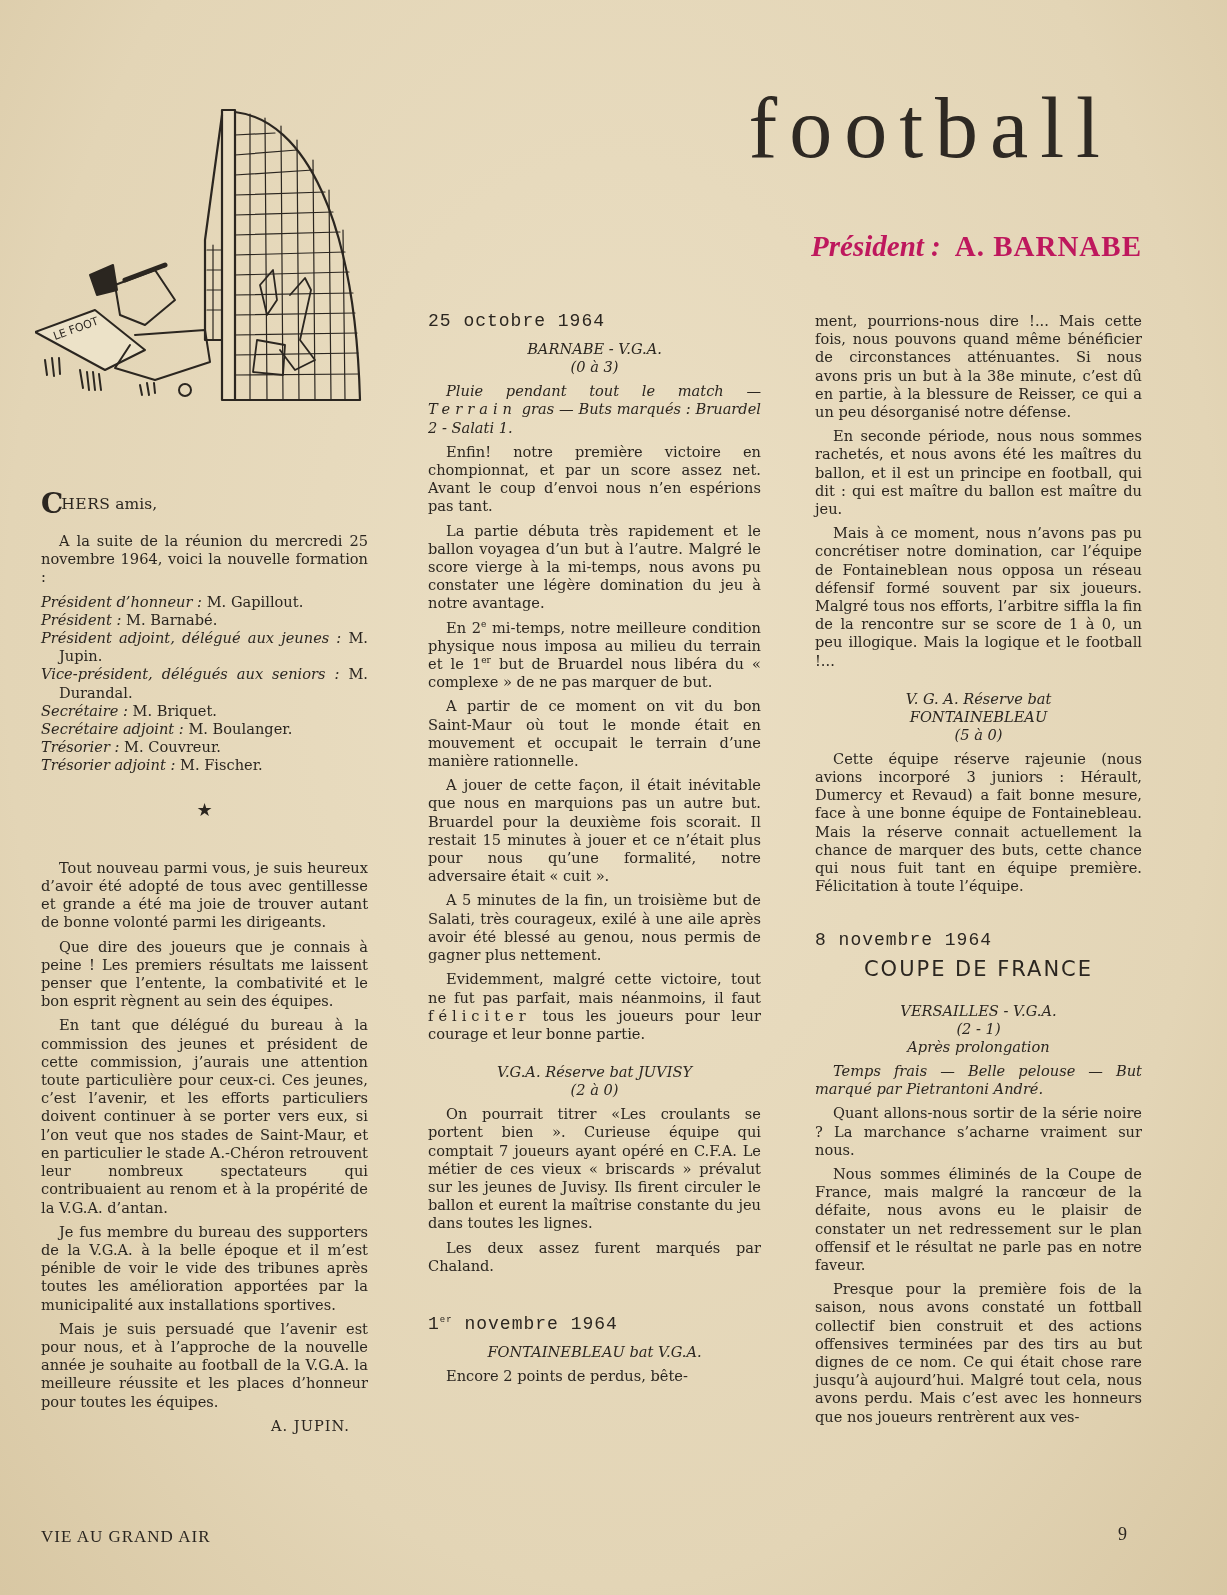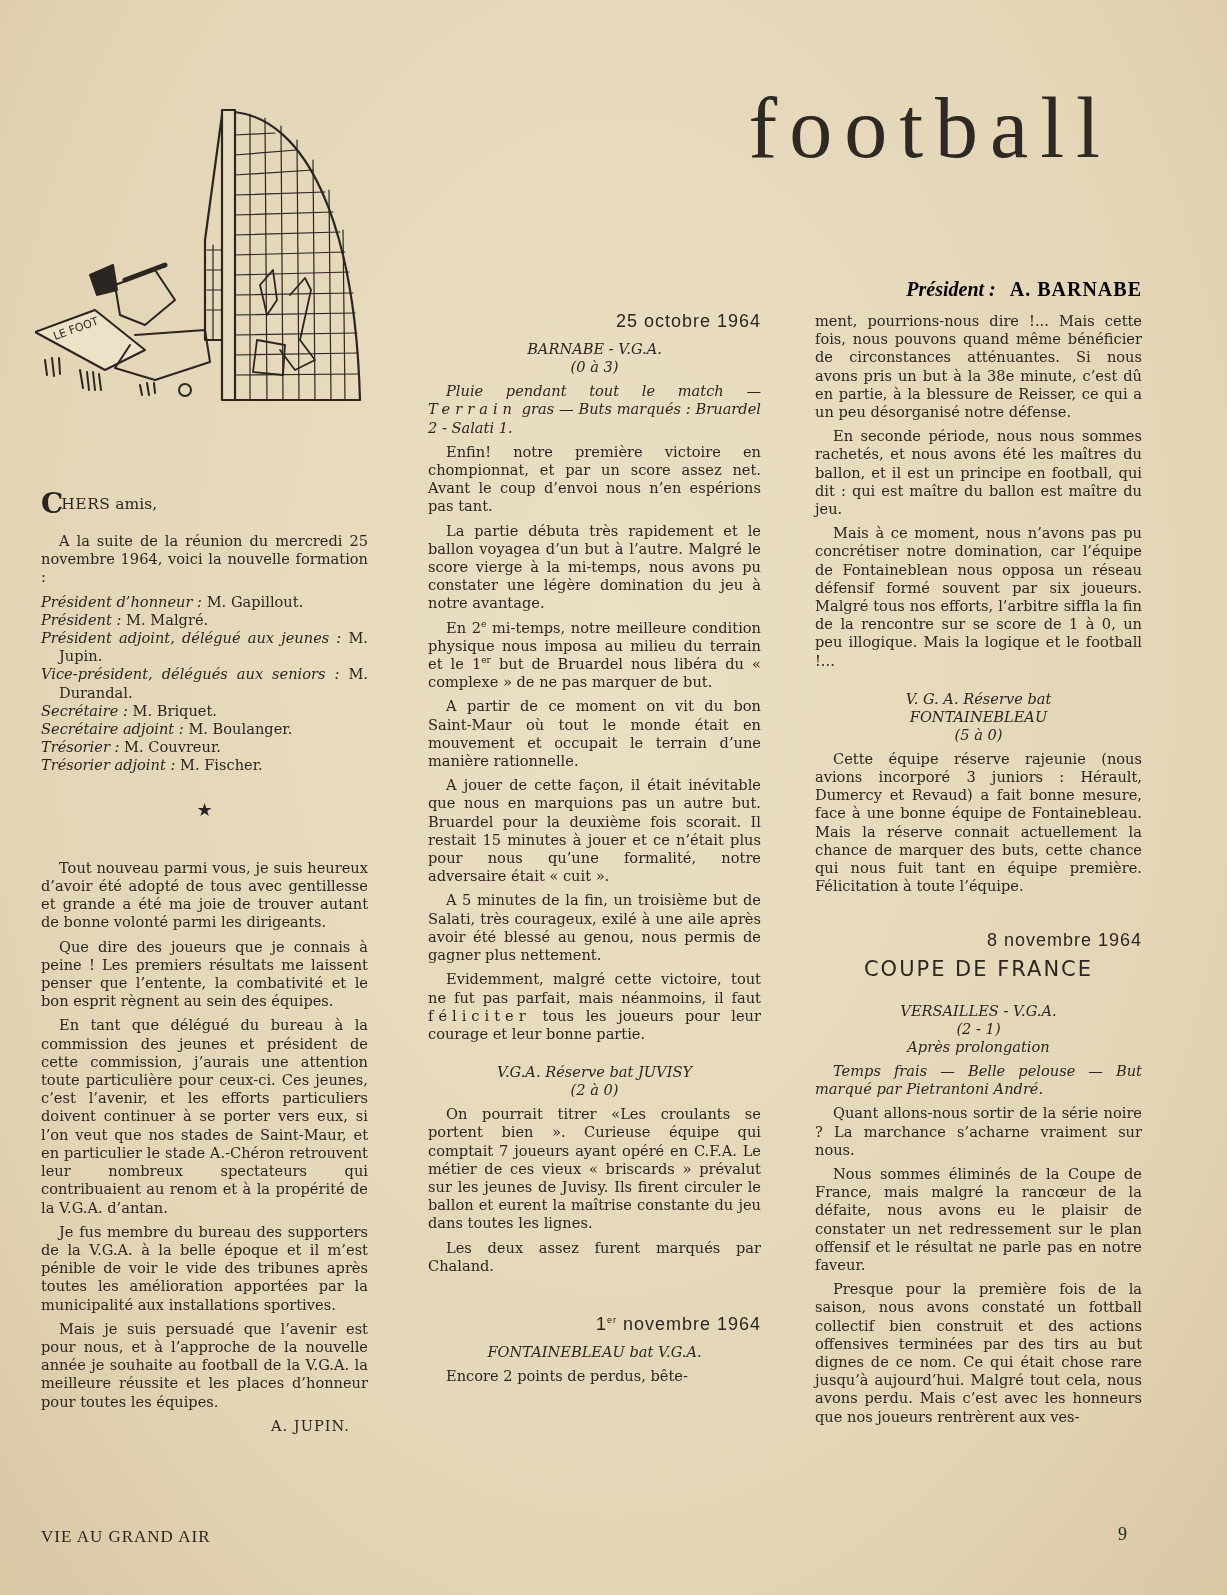--- a/index.html
+++ b/index.html
@@ -11,21 +11,21 @@
       font-family: "DejaVu Serif", serif;
     }
     .abs { position: absolute; }
     .title {
       left: 722px; top: 85px; width: 390px; text-align: right;
       font-family: "Liberation Serif", serif; font-size: 86px; letter-spacing: 12px;
       color: #2e2923; line-height: 1;
     }
     .president {
       left: 760px; top: 230px; width: 382px; text-align: right;
-      font-family: "Liberation Serif", serif; font-weight: bold; font-size: 20px; color: #000000; margin-top: 48px;
+      font-family: "Liberation Serif", serif; font-weight: bold; font-size: 29px; color: #be185d;
     }
     .president .pl { font-style: italic; margin-right: 14px; }
     .president .pn { letter-spacing: 1px; }
     .illus { left: 35px; top: 100px; width: 340px; height: 310px; }
     .col {
       position: absolute; font-size: 14.6px; line-height: 18.2px; text-align: justify;
       font-family: "DejaVu Serif", serif; color: #2b2620;
     }
     .col1 { left: 41px; top: 490px; width: 327px; }
     .col2 { left: 428px; top: 312px; width: 333px; }
@@ -34,21 +34,21 @@
     .col p.noind { text-indent: 0; }
     .salute { font-size: 15.5px; margin-bottom: 14px !important; text-indent: 0 !important; }
     .dropcap { font-size: 28px; font-weight: bold; line-height: 1; vertical-align: -4px; margin-right: -2px; }
     .small-caps { font-variant: small-caps; letter-spacing: 0.5px; }
     .roster { margin: 2px 0 6px 0; }
     .roster div { padding-left: 18px; text-indent: -18px; }
     .roster .role { font-style: italic; }
     .star { text-align: center; font-size: 18px; margin: 26px 0 40px 0; }
     .sign { text-align: right; margin-right: 18px; letter-spacing: 1px; }
     .date-head {
-      text-align: right; font-family: Liberation Sans, sans-serif; font-size: 18px;
+      text-align: left; font-family: Liberation Mono, monospace; font-size: 18px;
       letter-spacing: 1px; margin: 0 0 10px 0;
     }
     .cup-head {
       text-align: center; font-family: "DejaVu Sans", sans-serif; font-size: 21px;
       letter-spacing: 2px; margin: 6px 0 24px 0;
     }
     .match-head { text-align: center; font-style: italic; margin: 0 0 6px 0; }
     .match-head div { line-height: 18px; }
     .ital { font-style: italic; }
     .spaced { letter-spacing: 5px; }
@@ -96,21 +96,21 @@
     <path d="M105 285 L107 295 M112 283 L114 295 M119 283 L120 293"></path>
     <circle cx="150" cy="290" r="6"></circle>
   </g>
 </svg>
 
 <div class="col col1">
   <p class="salute"><span class="dropcap">C</span><span class="small-caps">HERS</span><span> amis,</span></p>
   <p>A la suite de la réunion du mercredi 25 novembre 1964, voici la nouvelle formation :</p>
   <div class="roster">
     <div><span class="role">Président d’honneur :</span><span> M. Gapillout.</span></div>
-    <div><span class="role">Président :</span><span> M. Malgré.</span></div>
+    <div><span class="role">Président :</span><span> M. Barnabé.</span></div>
     <div><span class="role">Président adjoint, délégué aux jeunes :</span><span> M. Jupin.</span></div>
     <div><span class="role">Vice-président, délégués aux seniors :</span><span> M. Durandal.</span></div>
     <div><span class="role">Secrétaire :</span><span> M. Briquet.</span></div>
     <div><span class="role">Secrétaire adjoint :</span><span> M. Boulanger.</span></div>
     <div><span class="role">Trésorier :</span><span> M. Couvreur.</span></div>
     <div><span class="role">Trésorier adjoint :</span><span> M. Fischer.</span></div>
   </div>
   <div class="star">★</div>
   <p>Tout nouveau parmi vous, je suis heureux d’avoir été adopté de tous avec gentillesse et grande a été ma joie de trouver autant de bonne volonté parmi les dirigeants.</p>
   <p>Que dire des joueurs que je connais à peine ! Les premiers résultats me laissent penser que l’entente, la combativité et le bon esprit règnent au sein des équipes.</p>

